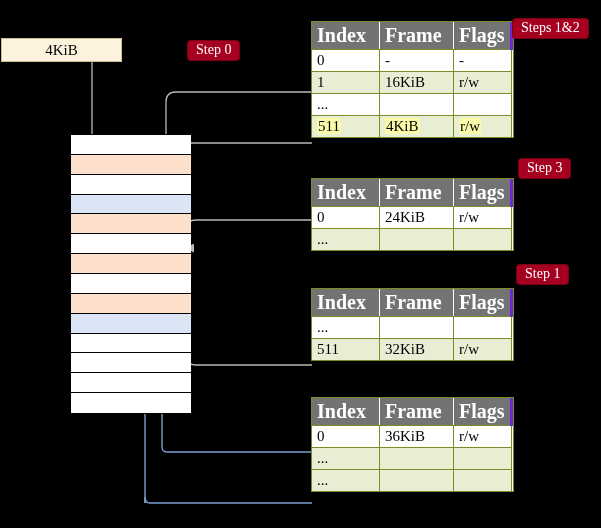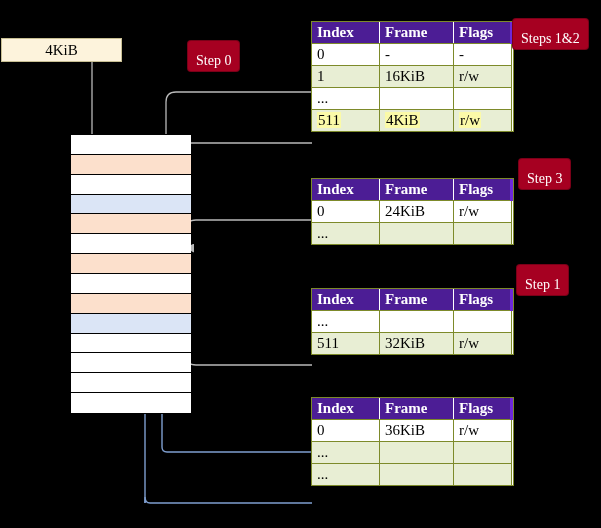--- a/index.html
+++ b/index.html
@@ -29,22 +29,22 @@
   .memrow.last{border-bottom:none;}
   .m-white{background:#ffffff;}
   .m-orange{background:#fce0cc;}
   .m-blue{background:#dbe5f6;}
 
   
   .ptable{position:absolute;border:1px solid #7d8a2a;border-collapse:collapse;
           background:#fff;font-size:14px;}
   .ptable table{border-collapse:collapse;width:100%;}
   .ptable th{
-    background:#4c1d95;color:#ffffff;font-weight:bold;
-    text-align:left;padding:2px 5px;font-size:15px;
+    background:#737373;color:#ffffff;font-weight:bold;
+    text-align:left;padding:2px 5px;font-size:20px;
     border-right:1px solid #ffffff;border-bottom:1px solid #7d8a2a;
   }
   .ptable th:last-child{border-right:3px solid #6d28d9;margin-left:24px;}
   .ptable td{
     padding:2px 5px;font-size:15px;border-right:1px solid #7d8a2a;
     border-bottom:1px solid #7d8a2a;height:19px;box-sizing:border-box;
     vertical-align:middle;
   }
   .ptable td:last-child{border-right:1px solid #7d8a2a;}
   .ptable tr.r-white td{background:#ffffff;}
@@ -52,21 +52,21 @@
   .ptable tr.r-hl td{background:#e8eed4;}
   .ptable tr.r-hl td span.hl{background:#fbfaa8;padding:0 1px;}
   .ptable tr:last-child td{border-bottom:none;font-family:Liberation Serif, serif;}
   .c-index{width:57px;}
   .c-frame{width:63px;}
   .c-flags{width:46px;}
 
   
   .badge{
     position:absolute;background:#a60021;color:#ffffff;
-    font-size:14px;padding:12px 8px 3px 8px;border-radius:3px;
+    font-size:14px;padding:1px 8px 3px 8px;border-radius:3px;
     box-shadow:0 0 0 1px #7a0018;line-height:1.1;white-space:nowrap;
   }
 </style>
 </head>
 <body>
 
 <div class="canvas">
 
   <svg class="wires" viewBox="0 0 601 528" xmlns="http://www.w3.org/2000/svg">
     <defs>

